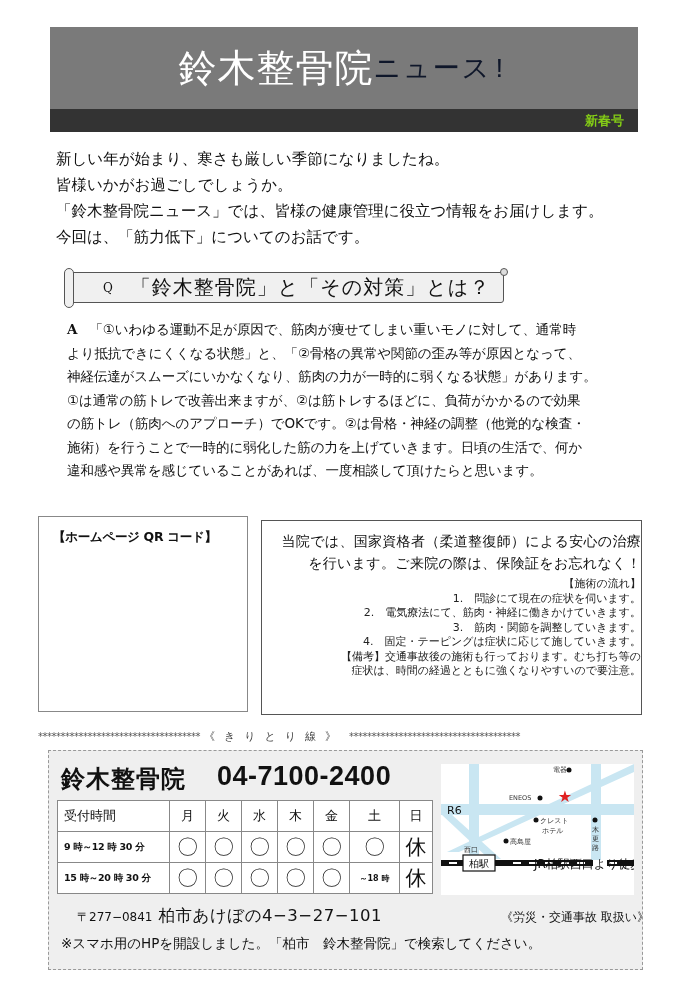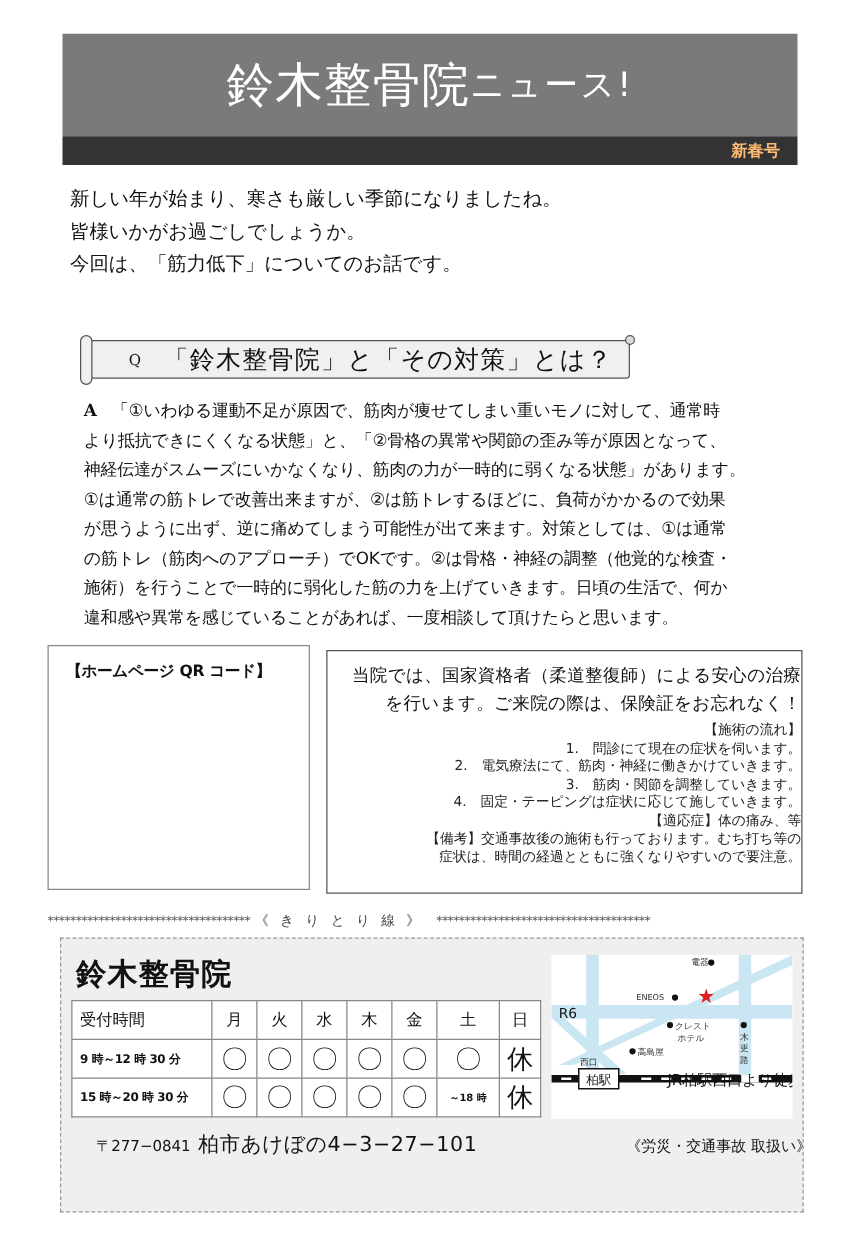--- a/index.html
+++ b/index.html
@@ -2,23 +2,23 @@
 <html><head>
 <meta charset="utf-8">
 <style>
   * { box-sizing: border-box; margin: 0; padding: 0; }
   html, body { width: 687px; height: 1000px; background: #ffffff; overflow: hidden; }
   body { position: relative; font-family: "DejaVu Sans", "Liberation Sans", sans-serif; color: #111; }
 
   .header { position: absolute; left: 50px; top: 27px; width: 588px; height: 105px; }
   .header-top { height: 82px; background: #7a7a7a; display: flex; align-items: center; justify-content: center; }
   .header-title { color: #fff; font-size: 38px; letter-spacing: 1px; }
-  .header-sub { color: #ffffff; font-size: 27px; letter-spacing: 2px; }
+  .header-sub { color: #0f172a; font-size: 27px; letter-spacing: 2px; font-family: Liberation Mono, monospace; }
   .header-bar { height: 23px; background: #333; display: flex; align-items: center; justify-content: flex-end; padding-right: 14px; }
-  .header-issue { color: #fdba74; font-size: 13px; font-weight: bold; }
+  .header-issue { color: #84cc16; font-size: 13px; font-weight: bold; }
 
   .intro { position: absolute; left: 56px; top: 146px; width: 600px; }
   .intro p { font-size: 15.5px; line-height: 26px; height: 26px; white-space: nowrap; }
 
   .qbanner { position: absolute; left: 64px; top: 268px; width: 444px; height: 42px; }
   .qbanner .scroll { position: absolute; left: 6px; top: 4px; width: 434px; height: 31px; background: #f0f0f0; border: 1.5px solid #555; border-radius: 3px; display: flex; align-items: center; padding-left: 32px; }
   .qbanner .lcurl { position: absolute; left: 0px; top: 0px; width: 10px; height: 40px; border: 1.5px solid #555; border-radius: 5px; background: #f0f0f0; }
   .qbanner .rcurl { position: absolute; right: 0px; top: 0px; width: 8px; height: 8px; border: 1.5px solid #555; border-radius: 50%; background: #ddd; }
   .q-letter { font-family: "DejaVu Serif", serif; font-size: 12px; margin-right: 18px; }
   .q-text { font-size: 20px; letter-spacing: 1px; }
@@ -74,66 +74,66 @@
     <span class="header-sub">ニュース!</span>
   </div>
   <div class="header-bar">
     <span class="header-issue">新春号</span>
   </div>
 </div>
 
 <div class="intro">
   <p>新しい年が始まり、寒さも厳しい季節になりましたね。</p>
   <p>皆様いかがお過ごしでしょうか。</p>
+  <p>「鈴木整骨院ニュース」では、皆様の健康管理に役立つ情報をお届けします。</p>
   <p>今回は、「筋力低下」についてのお話です。</p>
 </div>
 
 <div class="qbanner">
   <div class="scroll">
     <span class="q-letter">Q</span>
     <span class="q-text">「鈴木整骨院」と「その対策」とは？</span>
   </div>
   <div class="lcurl"></div>
   <div class="rcurl"></div>
 </div>
 
 <div class="answer">
   <p><span class="a-letter">A</span><span>「①いわゆる運動不足が原因で、筋肉が痩せてしまい重いモノに対して、通常時</span></p>
   <p>より抵抗できにくくなる状態」と、「②骨格の異常や関節の歪み等が原因となって、</p>
   <p>神経伝達がスムーズにいかなくなり、筋肉の力が一時的に弱くなる状態」があります。</p>
   <p>①は通常の筋トレで改善出来ますが、②は筋トレするほどに、負荷がかかるので効果</p>
-  <p>が思うように出ず、逆に痛めてしまう可能性が出て来ます。対策としては、①は通常</p>
   <p>の筋トレ（筋肉へのアプローチ）でOKです。②は骨格・神経の調整（他覚的な検査・</p>
   <p>施術）を行うことで一時的に弱化した筋の力を上げていきます。日頃の生活で、何か</p>
   <p>違和感や異常を感じていることがあれば、一度相談して頂けたらと思います。</p>
 </div>
 
 <div class="qr-box">
   <div class="qr-label">【ホームページ QR コード】</div>
 </div>
 
 <div class="info-box">
   <div class="info-lead">当院では、国家資格者（柔道整復師）による安心の治療</div>
   <div class="info-lead" style="margin-bottom:3px;">を行います。ご来院の際は、保険証をお忘れなく！</div>
   <div class="info-small">【施術の流れ】</div>
   <div class="info-small info-step">1.　問診にて現在の症状を伺います。</div>
   <div class="info-small info-step">2.　電気療法にて、筋肉・神経に働きかけていきます。</div>
   <div class="info-small info-step">3.　筋肉・関節を調整していきます。</div>
   <div class="info-small info-step">4.　固定・テーピングは症状に応じて施していきます。</div>
-  <div class="info-small">【適応症】体の痛み、等</div>
   <div class="info-small">【備考】交通事故後の施術も行っております。むち打ち等の</div>
   <div class="info-small info-note-indent">症状は、時間の経過とともに強くなりやすいので要注意。</div>
 </div>
 
 <div class="cutline">
   <span>************************************</span><span class="mid">《きりとり線》</span><span>**************************************</span>
 </div>
 
 <div class="card">
   <div class="card-name">鈴木整骨院</div>
+  <div class="card-phone">04-7100-2400</div>
 
   <table class="hours">
     <tbody>
         <tr class="hdr">
       <td class="rowlabel">受付時間</td>
       <td class="day">月</td>
       <td class="day">火</td>
       <td class="day">水</td>
       <td class="day">木</td>
       <td class="day">金</td>
@@ -205,13 +205,14 @@
       <text x="69" y="80" font-size="7" fill="#333">高島屋</text>
       <text x="23" y="88" font-size="7" fill="#333">西口</text>
     </svg>
     <div class="map-caption">JR柏駅西口より徒歩6分</div>
   </div>
 
   <div class="card-addr">
     <span class="postal">〒277−0841</span><span class="addr">柏市あけぼの4−3−27−101</span>
   </div>
   <div class="badge">《労災・交通事故 取扱い》</div>
+  <div class="card-note">※スマホ用のHPを開設しました。「柏市　鈴木整骨院」で検索してください。</div>
 </div>
 
 </body></html>

